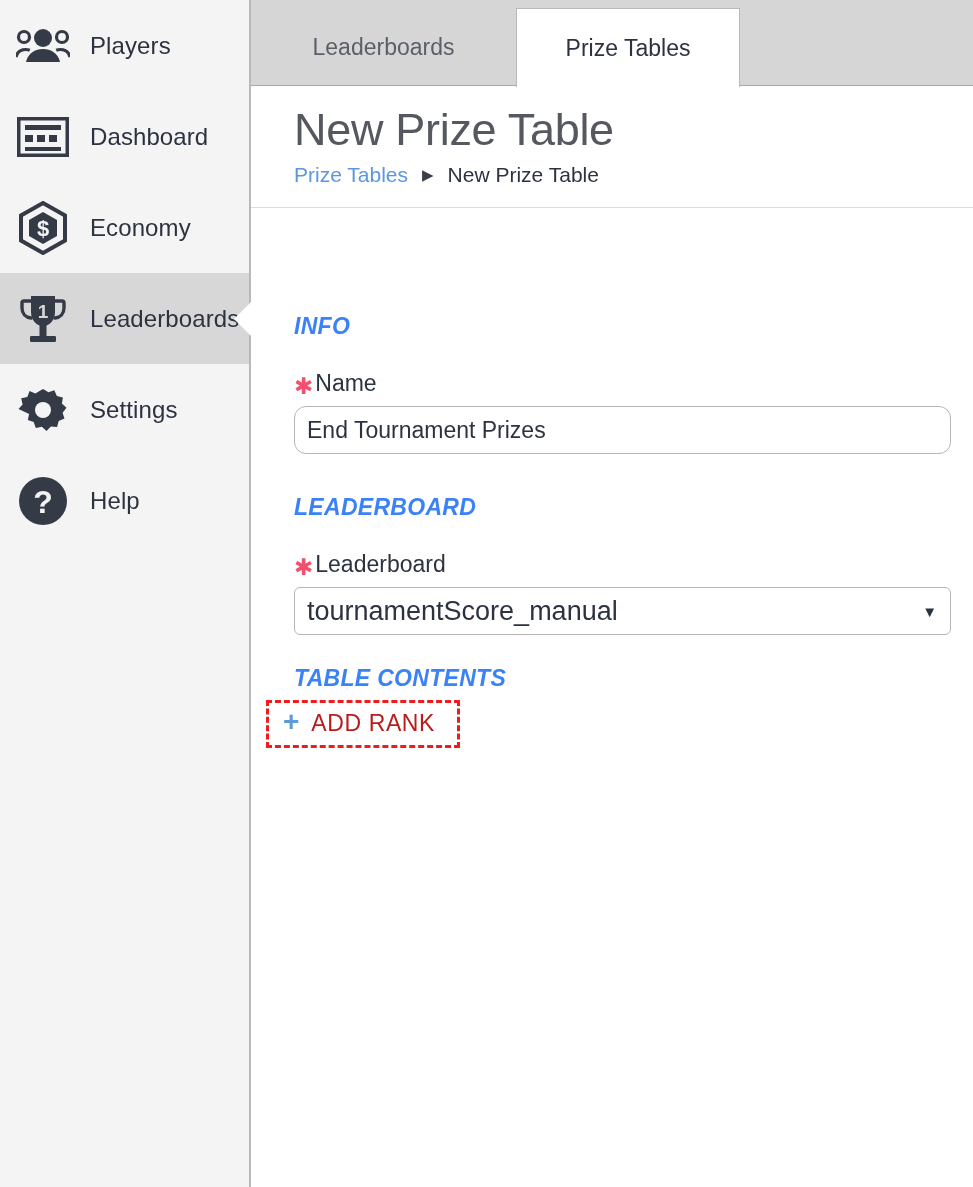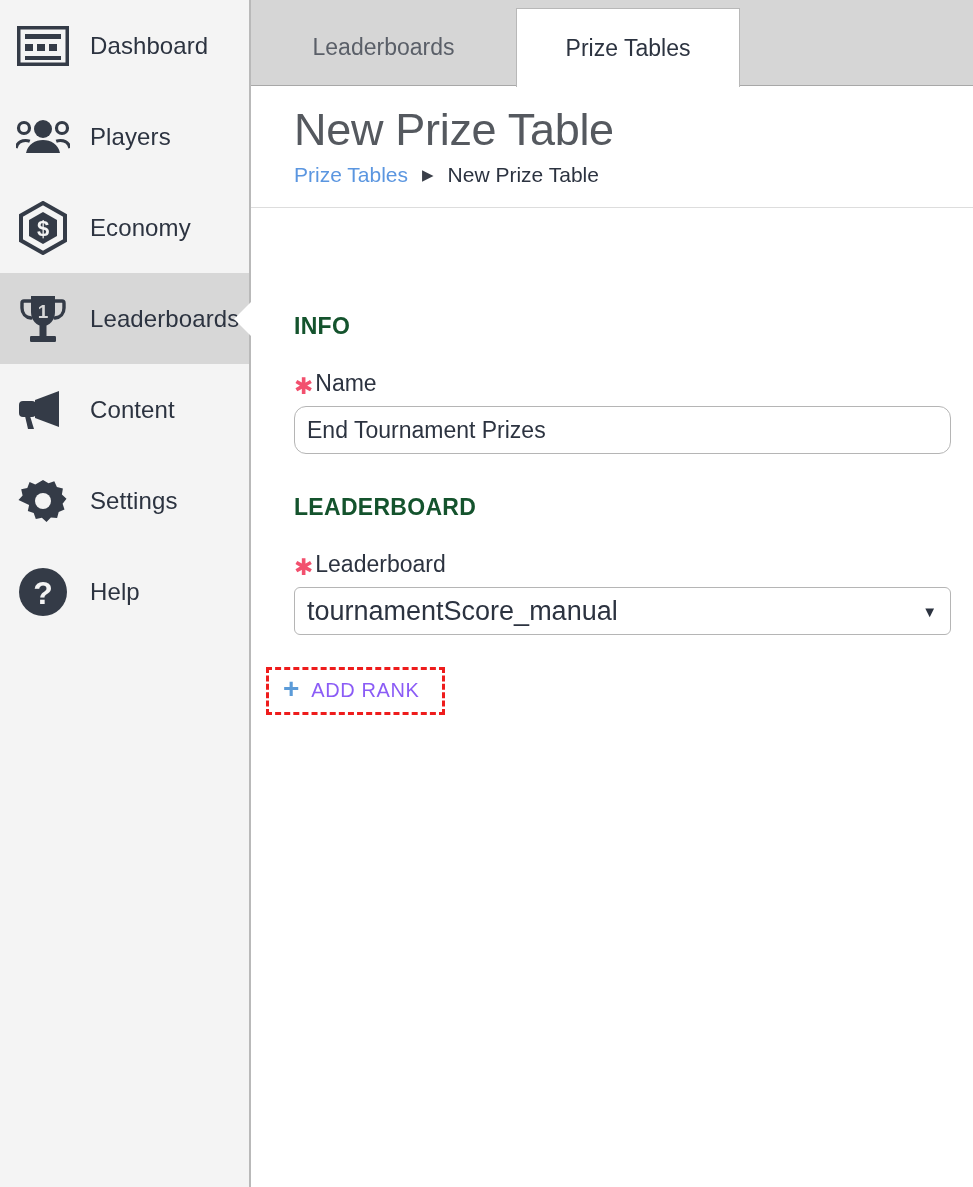--- a/index.html
+++ b/index.html
@@ -126,23 +126,24 @@
   
   #form {
     position: absolute;
     left: 0; top: 271px;
     width: 722px;
     padding: 42px 23px 0 43px;
   }
   .section-heading {
     font-size: 23px;
     font-weight: bold;
-    color: #14532d;
+    color: #3b82f6;
     letter-spacing: 0.3px;
     margin: 0 0 30px 0;
+    font-style: italic;
   }
   .section-heading.tight { margin-bottom: 6px; }
   .field { margin-bottom: 26px; }
   .field-label {
     font-size: 23px;
     color: #2c3340;
     margin-bottom: 9px;
     display: flex; align-items: baseline;
   }
   .req-star {
@@ -224,62 +225,62 @@
   .plus-icon {
     color: #5b9bd8;
     font-size: 28px;
     font-weight: bold;
     line-height: 1;
     margin-right: 12px;
     position: relative;
     top: -1px;
   }
   .add-rank-label {
-    color: #8b5cf6;
-    font-size: 20px;
+    color: #b91c1c;
+    font-size: 23px;
     letter-spacing: 0.6px;
   }
 </style>
 </head>
 <body>
 
 <div id="app">
 
   <nav id="sidebar">
+
+    <div class="nav-item">
+      <span class="nav-icon">
+        <svg width="54" height="36" viewBox="0 0 54 36">
+          <circle cx="27" cy="10" r="9" fill="#343b47"></circle>
+          <path d="M10 34c2-9 9-13 17-13s15 4 17 13z" fill="#343b47"></path>
+          <circle cx="8" cy="9" r="5.5" fill="none" stroke="#343b47" stroke-width="3.2"></circle>
+          <path d="M0 29c1.4-5 5-7.5 9.5-7.5 1.6 0 3 .3 4.3.8" fill="none" stroke="#343b47" stroke-width="3.2"></path>
+          <circle cx="46" cy="9" r="5.5" fill="none" stroke="#343b47" stroke-width="3.2"></circle>
+          <path d="M54 29c-1.4-5-5-7.5-9.5-7.5-1.6 0-3 .3-4.3.8" fill="none" stroke="#343b47" stroke-width="3.2"></path>
+        </svg>
+      </span>
+      <span class="nav-label">Players</span>
+    </div>
 
     <div class="nav-item">
       <span class="nav-icon">
         <svg width="52" height="40" viewBox="0 0 52 40">
           <rect x="1" y="1" width="50" height="38" fill="none" stroke="#343b47" stroke-width="5"></rect>
           <rect x="8" y="8" width="36" height="5" fill="#343b47"></rect>
           <rect x="8" y="18" width="8" height="7" fill="#343b47"></rect>
           <rect x="20" y="18" width="8" height="7" fill="#343b47"></rect>
           <rect x="32" y="18" width="8" height="7" fill="#343b47"></rect>
           <rect x="8" y="30" width="36" height="4" fill="#343b47"></rect>
         </svg>
       </span>
       <span class="nav-label">Dashboard</span>
     </div>
 
     <div class="nav-item">
       <span class="nav-icon">
-        <svg width="54" height="36" viewBox="0 0 54 36">
-          <circle cx="27" cy="10" r="9" fill="#343b47"></circle>
-          <path d="M10 34c2-9 9-13 17-13s15 4 17 13z" fill="#343b47"></path>
-          <circle cx="8" cy="9" r="5.5" fill="none" stroke="#343b47" stroke-width="3.2"></circle>
-          <path d="M0 29c1.4-5 5-7.5 9.5-7.5 1.6 0 3 .3 4.3.8" fill="none" stroke="#343b47" stroke-width="3.2"></path>
-          <circle cx="46" cy="9" r="5.5" fill="none" stroke="#343b47" stroke-width="3.2"></circle>
-          <path d="M54 29c-1.4-5-5-7.5-9.5-7.5-1.6 0-3 .3-4.3.8" fill="none" stroke="#343b47" stroke-width="3.2"></path>
-        </svg>
-      </span>
-      <span class="nav-label">Players</span>
-    </div>
-
-    <div class="nav-item">
-      <span class="nav-icon">
         <svg width="50" height="54" viewBox="0 0 50 54">
           <polygon points="25,2 47,14.5 47,39.5 25,52 3,39.5 3,14.5" fill="none" stroke="#343b47" stroke-width="4"></polygon>
           <polygon points="25,11 39,19 39,35 25,43 11,35 11,19" fill="#343b47"></polygon>
           <text x="25" y="35" font-family="Liberation Sans, sans-serif" font-size="22" font-weight="bold" fill="#f4f4f4" text-anchor="middle">$</text>
         </svg>
       </span>
       <span class="nav-label">Economy</span>
     </div>
 
     <div class="nav-item active">
@@ -291,30 +292,20 @@
           <rect x="23.5" y="33" width="7" height="11" fill="#343b47"></rect>
           <rect x="14" y="44" width="26" height="6" rx="1.2" fill="#343b47"></rect>
           <text x="27" y="26" font-family="Liberation Sans, sans-serif" font-size="19" font-weight="bold" fill="#d7d7d7" text-anchor="middle">1</text>
         </svg>
       </span>
       <span class="nav-label">Leaderboards</span>
       <span class="notch"></span>
     </div>
 
 
-    <div class="nav-item">
-      <span class="nav-icon">
-        <svg width="56" height="42" viewBox="0 0 56 42">
-          <path d="M44 2v36L20 29V11z" fill="#343b47"></path>
-          <rect x="4" y="12" width="17" height="16" rx="4" fill="#343b47"></rect>
-          <path d="M10 27l3 13h6l-4-13z" fill="#343b47"></path>
-        </svg>
-      </span>
-      <span class="nav-label">Content</span>
-    </div>
 
 
 
 
     <div class="nav-item">
       <span class="nav-icon">
         <svg width="52" height="52" viewBox="0 0 52 52">
           <path d="M26 1l5.5 3.2 5.8-2 2.6 5.7 6 1.5-1 6.2 4.6 4.2-3.9 4.9 1.9 5.9-5.8 2.3-1.6 6.2-6.2-.6-4.4 4.5-4.6-4.2-6.1 1.2-2.1-5.9-5.9-2 1.3-6.1L1.5 21l4.1-4.6-1.4-6.1 6.1-1.2L12.6 3l5.7 2.4z" transform="translate(0,4) scale(1.0)" fill="#343b47"></path>
           <circle cx="26" cy="26" r="8" fill="#f4f4f4"></circle>
         </svg>
@@ -377,20 +368,21 @@
         </div>
         <div class="select-wrap">
           <div class="select-box">
             <span>tournamentScore_manual</span>
           </div>
           <span class="select-caret">▼</span>
         </div>
       </div>
 
       <div id="table-contents">
+        <h2 class="section-heading tight">TABLE CONTENTS</h2>
         <div id="addrank-annotation">
           <div id="add-rank-button">
             <span class="plus-icon">+</span>
             <span class="add-rank-label">ADD RANK</span>
           </div>
         </div>
       </div>
 
     </div>
   </section>

